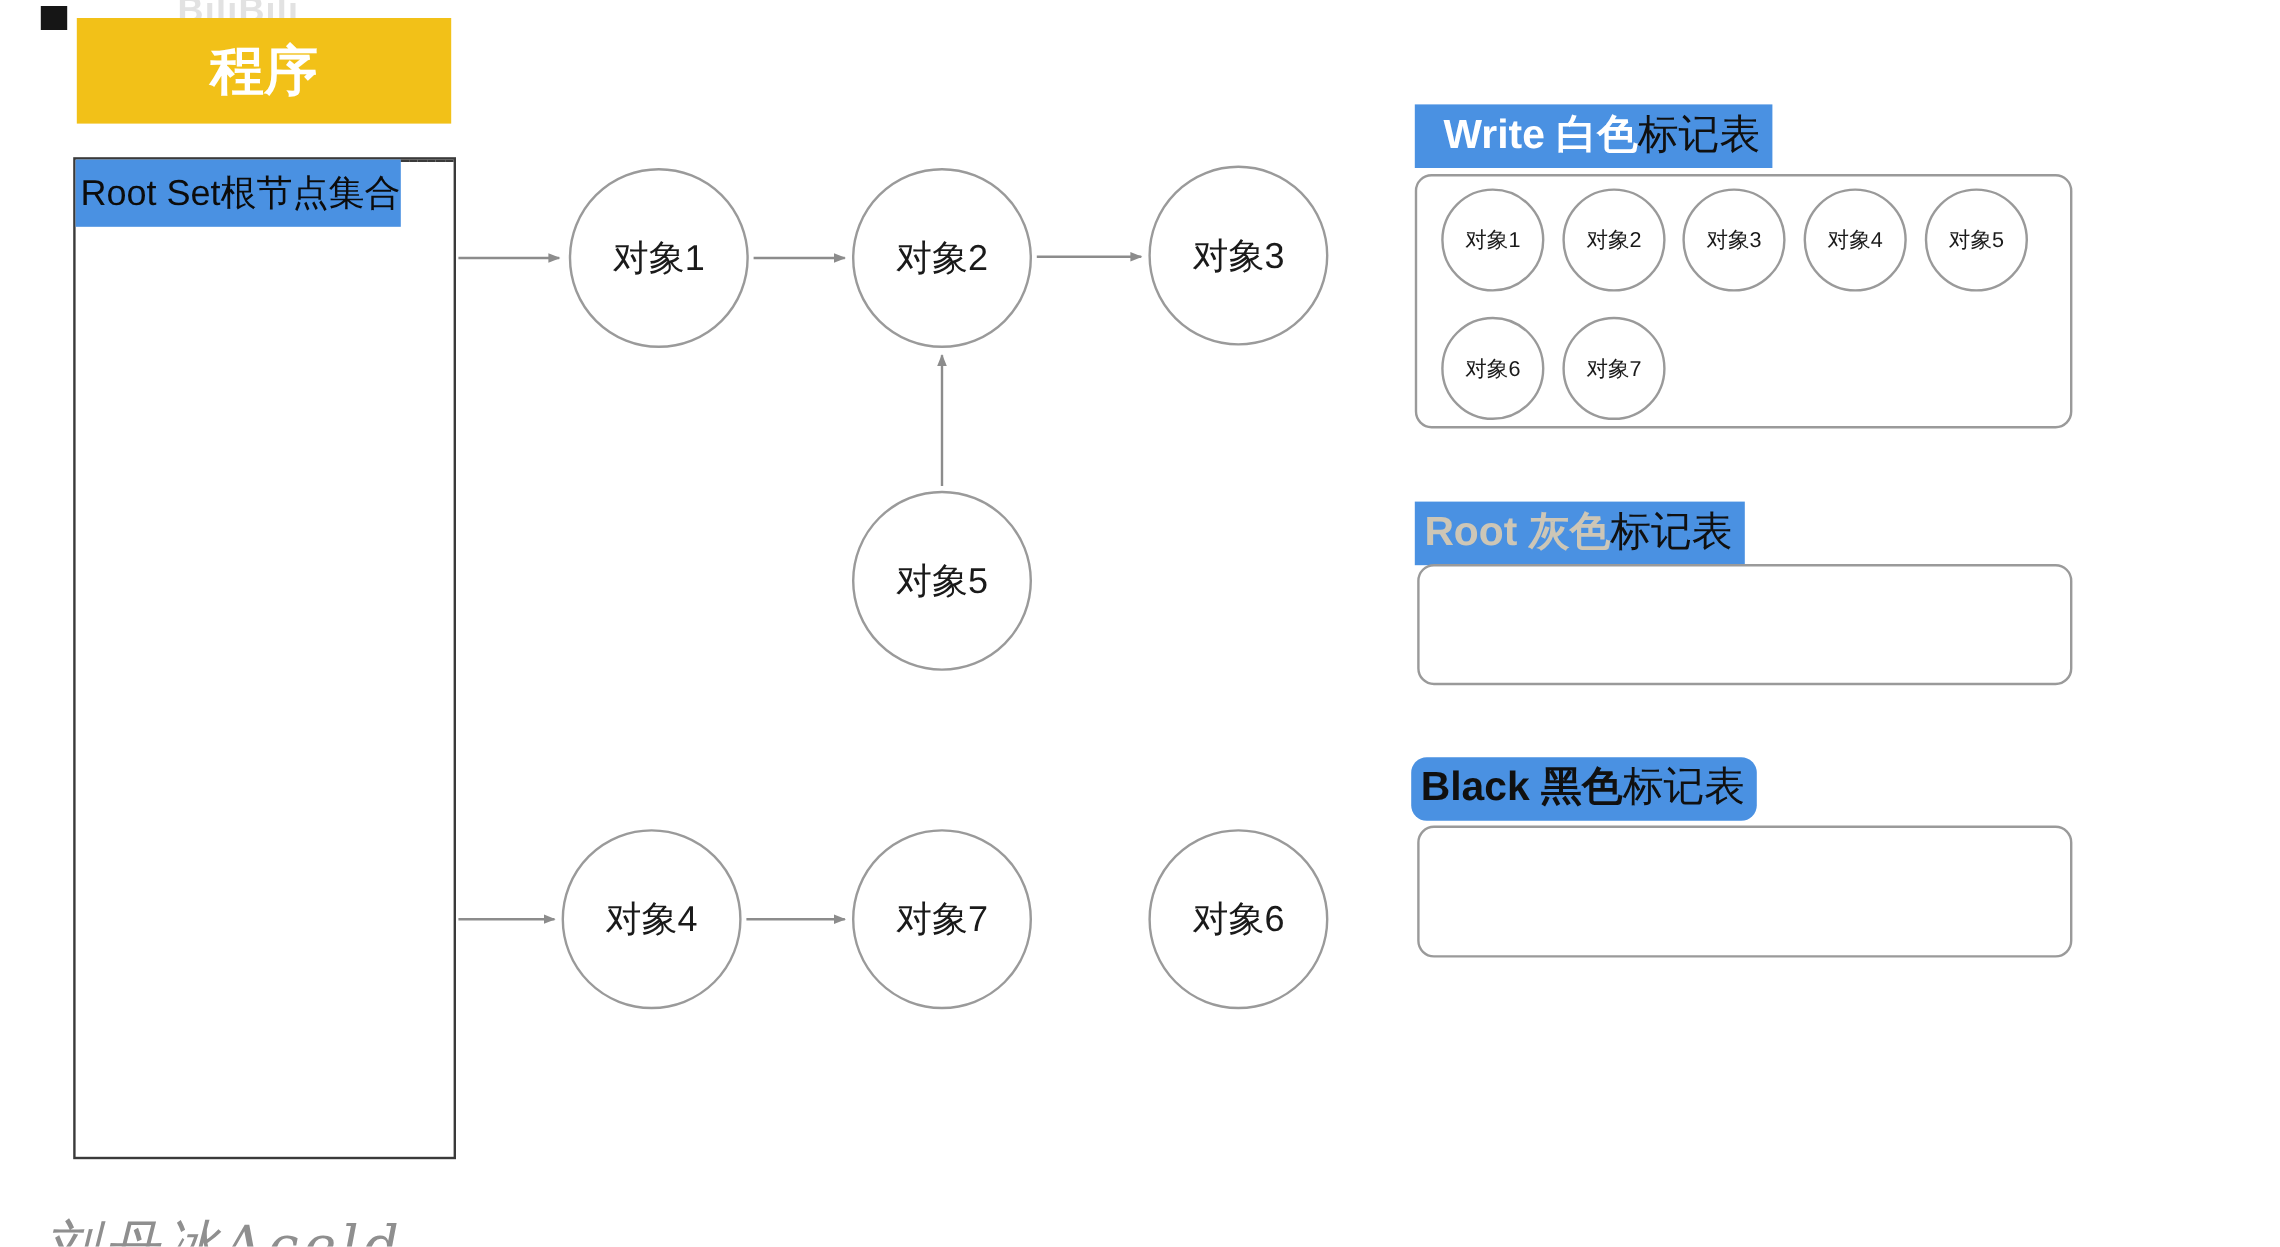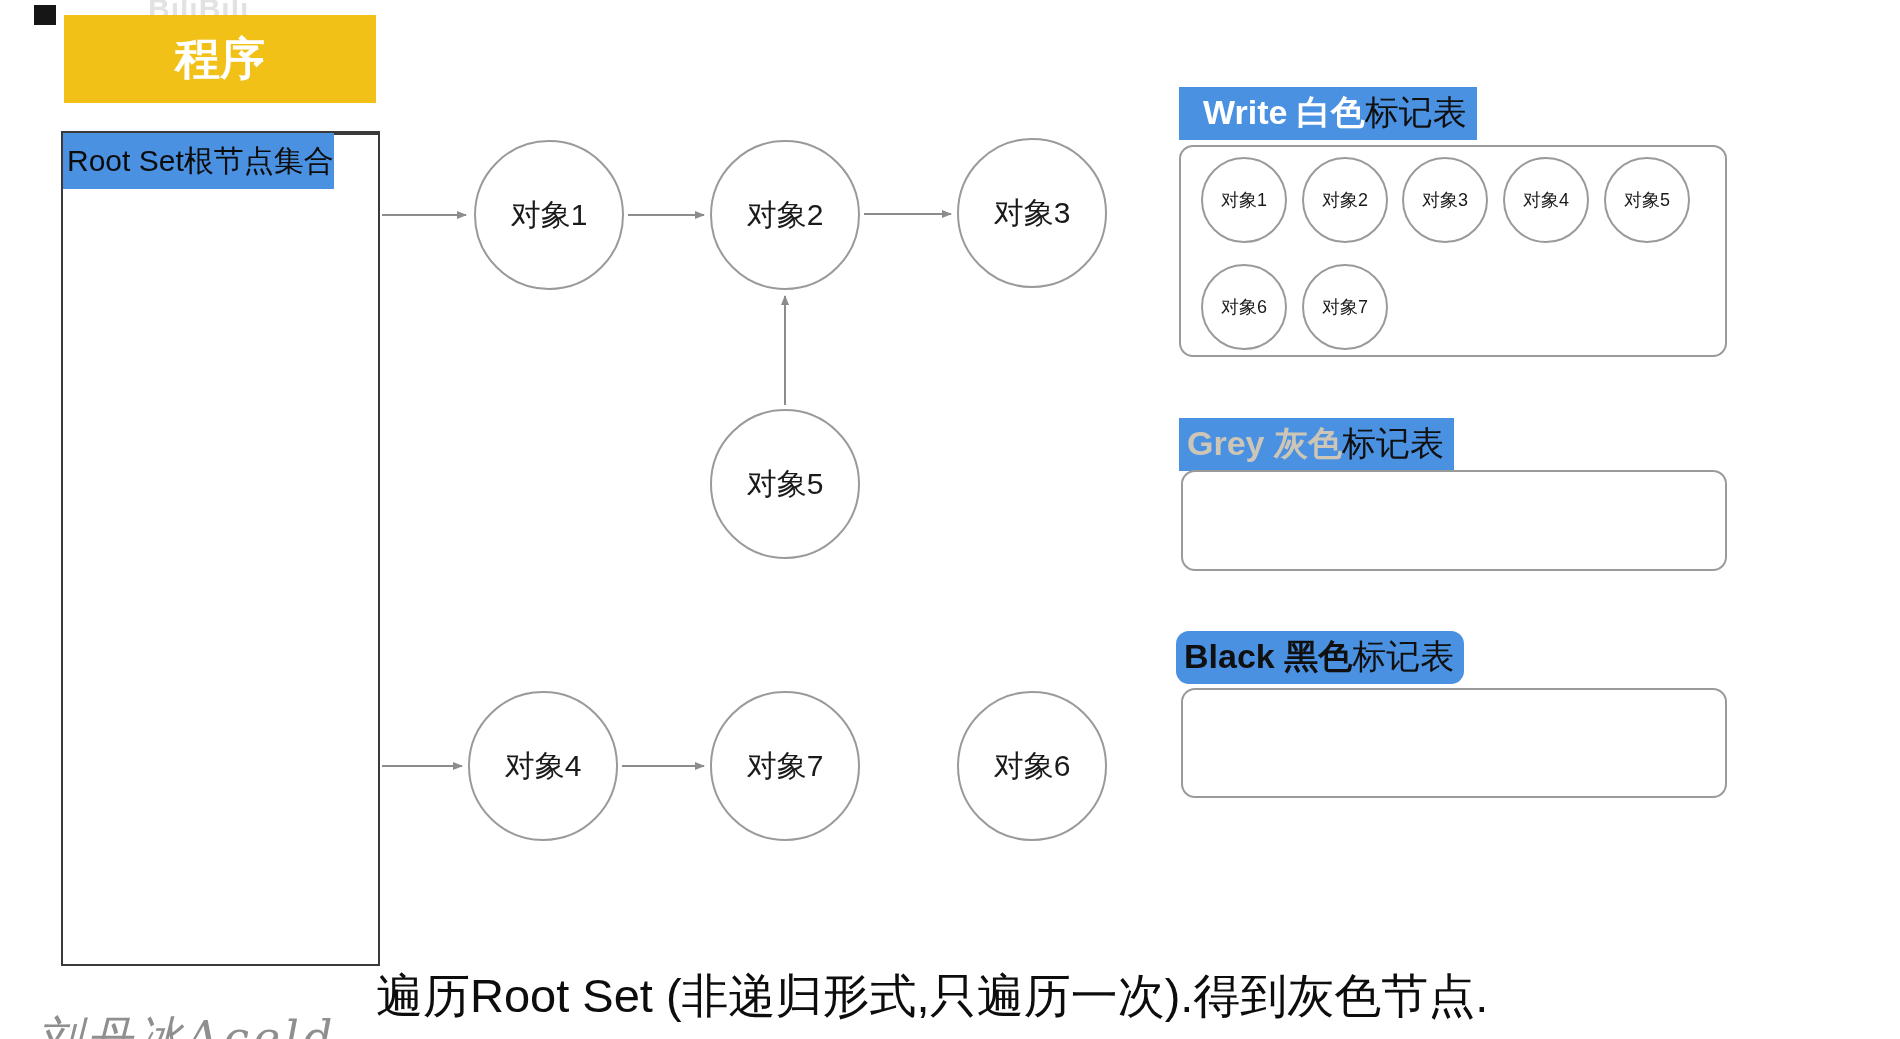--- a/index.html
+++ b/index.html
@@ -181,25 +181,24 @@
     <div class="mini-node m1">对象1</div>
     <div class="mini-node m2">对象2</div>
     <div class="mini-node m3">对象3</div>
     <div class="mini-node m4">对象4</div>
     <div class="mini-node m5">对象5</div>
     <div class="mini-node m6">对象6</div>
     <div class="mini-node m7">对象7</div>
   </div>
 
   <div class="panel-label grey-label">
-    <span class="hl">Grey 灰色</span><span class="sfx">标记表</span>
+    <span class="hl">Root 灰色</span><span class="sfx">标记表</span>
   </div>
   <div class="panel-box grey-box"></div>
 
   <div class="panel-label black-label">
     <span class="hl">Black 黑色</span><span class="sfx">标记表</span>
   </div>
   <div class="panel-box black-box"></div>
 
-  <div class="caption">遍历Root Set (非递归形式,只遍历一次).得到灰色节点.</div>
   <div class="signature">刘丹冰Aceld</div>
 
 </div>
 
 </body></html>

